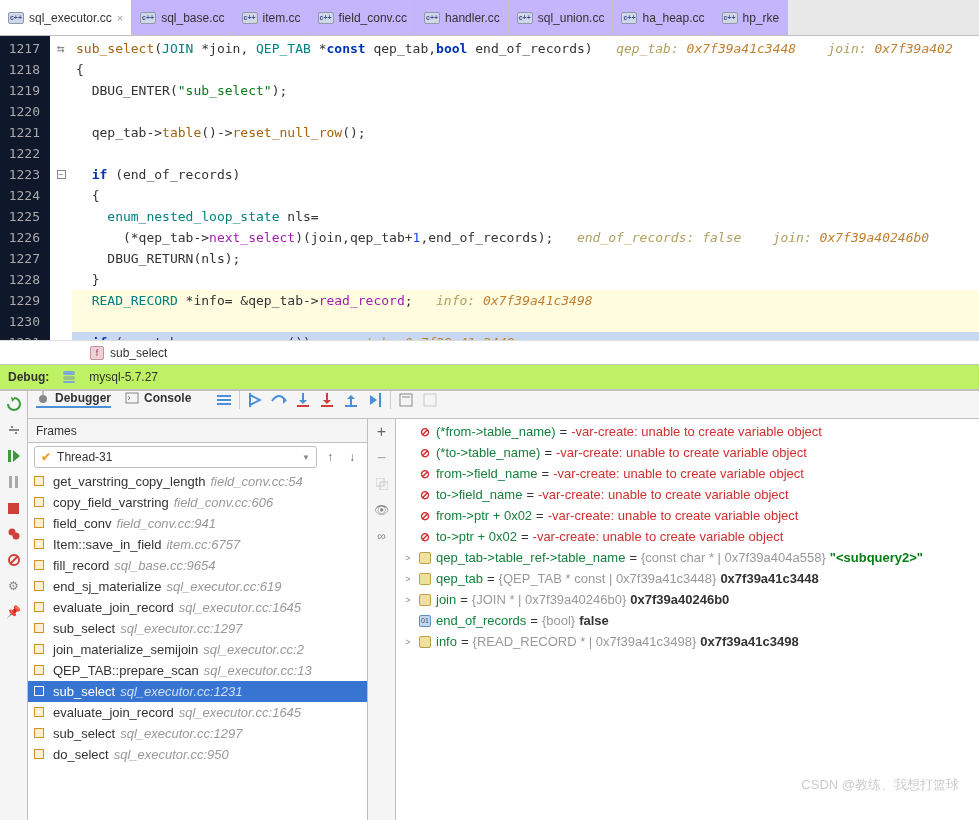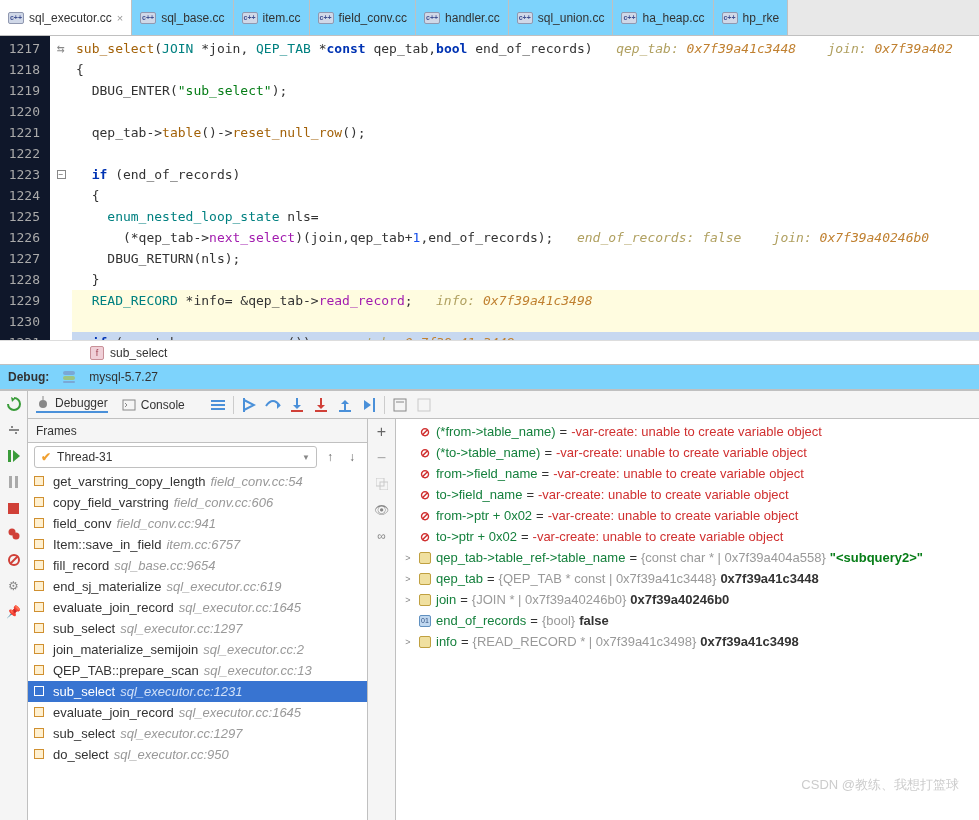--- a/index.html
+++ b/index.html
@@ -1,21 +1,21 @@
 <!DOCTYPE html>
 <html><head>
 <meta charset="utf-8">
 <style>
 * { box-sizing: border-box; margin: 0; padding: 0; }
 body { font-family: "Segoe UI", Arial, sans-serif; font-size: 12px; color: #333; background: #fff; width: 979px; height: 820px; overflow: hidden; }
 .main { display: flex; flex-direction: column; height: 100%; }
 
 
 .file-tabs { display: flex; height: 36px; background: #e8e8e8; border-bottom: 1px solid #c0c0c0; overflow: hidden; }
-.file-tab { display: flex; align-items: center; padding: 0 8px; border-right: 1px solid #c0c0c0; background: #7dd3fc; cursor: pointer; white-space: nowrap; gap: 5px; }
+.file-tab { display: flex; align-items: center; padding: 0 8px; border-right: 1px solid #c0c0c0; background: #c4b5fd; cursor: pointer; white-space: nowrap; gap: 5px; }
 .file-tab.active { background: #fff; }
 .cpp-badge { width: 16px; height: 12px; background: #d0d8e8; border: 1px solid #9098b0; border-radius: 2px; font-size: 7px; display: flex; align-items: center; justify-content: center; color: #405090; font-weight: bold; }
 .close-x { color: #999; font-size: 11px; }
 
 
 .editor-area { display: flex; flex: 1; min-height: 0; font-family: "Consolas", monospace; font-size: 13px; overflow: hidden; }
 .gutter { width: 50px; text-align: right; padding-right: 10px; color: #aaa; background: #0f172a; line-height: 21px; padding-top: 2px; flex-shrink: 0; }
 .marks { width: 22px; background: #fff; line-height: 21px; padding-top: 2px; flex-shrink: 0; }
 .mark-row { height: 21px; display: flex; align-items: center; justify-content: center; }
 .fold-icon { width: 9px; height: 9px; border: 1px solid #888; font-size: 8px; display: flex; align-items: center; justify-content: center; color: #666; }
@@ -30,30 +30,30 @@
 .str { color: #067d17; }
 .num { color: #1750eb; }
 .inlay { color: #b0a060; font-style: italic; }
 .inlay-addr { color: #c08030; font-style: italic; }
 
 
 .breadcrumb { height: 24px; border-top: 1px solid #ddd; display: flex; align-items: center; padding-left: 90px; gap: 6px; font-size: 12px; }
 .fn-badge { width: 14px; height: 14px; border-radius: 2px; background: #f0d0d8; border: 1px solid #c89098; font-size: 9px; display: flex; align-items: center; justify-content: center; color: #a04050; }
 
 
-.debug-bar { height: 26px; background: #7dd3fc; border-top: 1px solid #c0c0c0; border-bottom: 1px solid #c0c0c0; display: flex; align-items: center; padding: 0 8px; gap: 12px; }
+.debug-bar { height: 26px; background: #bef264; border-top: 1px solid #c0c0c0; border-bottom: 1px solid #c0c0c0; display: flex; align-items: center; padding: 0 8px; gap: 12px; }
 .debug-label { font-weight: bold; }
 .db-icon { width: 16px; height: 16px; display: inline-flex; align-items: center; justify-content: center; }
 
 
 .debug-panel { display: flex; flex: 0 0 430px; border-top: 1px solid #c0c0c0; min-height: 0; }
 .debug-side { width: 28px; background: #f5f5f5; border-right: 1px solid #c0c0c0; display: flex; flex-direction: column; align-items: center; padding-top: 4px; gap: 8px; }
 .side-btn { width: 18px; height: 18px; display: flex; align-items: center; justify-content: center; cursor: pointer; }
 .debug-content { flex: 1; display: flex; flex-direction: column; min-width: 0; }
-.debug-top-tabs { height: 28px; background: #f5f5f5; border-bottom: 1px solid #c0c0c0; display: flex; align-items: center; padding: 0 8px; gap: 14px; }
+.debug-top-tabs { height: 28px; background: #f5f5f5; border-bottom: 1px solid #c0c0c0; display: flex; align-items: flex-start; padding: 0 8px; gap: 14px; font-weight: bold; }
 .dtab { display: flex; align-items: center; gap: 5px; cursor: pointer; }
 .dtab.active { border-bottom: 2px solid #4a90d9; padding-bottom: 1px; }
 .step-icons { display: flex; gap: 6px; margin-left: 10px; }
 .step-icon { width: 18px; height: 18px; display: flex; align-items: center; justify-content: center; cursor: pointer; }
 
 .debug-columns { display: flex; flex: 1; min-height: 0; }
 .frames-col { width: 340px; border-right: 1px solid #c0c0c0; display: flex; flex-direction: column; }
 .col-header { height: 24px; background: #f5f5f5; border-bottom: 1px solid #c0c0c0; display: flex; align-items: center; padding: 0 8px; font-size: 12px; }
 .thread-select { height: 28px; display: flex; align-items: center; padding: 0 6px; gap: 4px; }
 .thread-dd { flex: 1; height: 22px; border: 1px solid #c0c0c0; border-radius: 3px; display: flex; align-items: center; padding: 0 6px; gap: 6px; background: #fff; }

